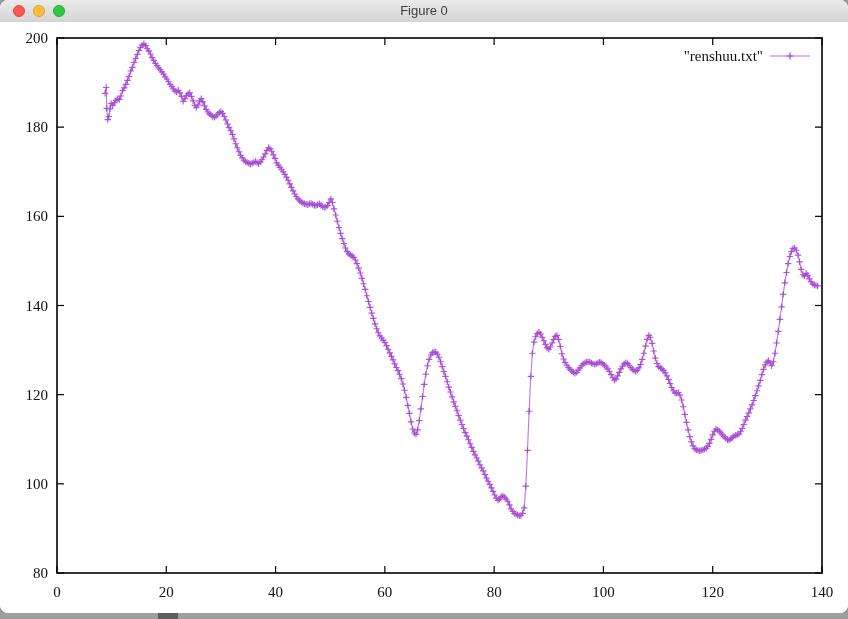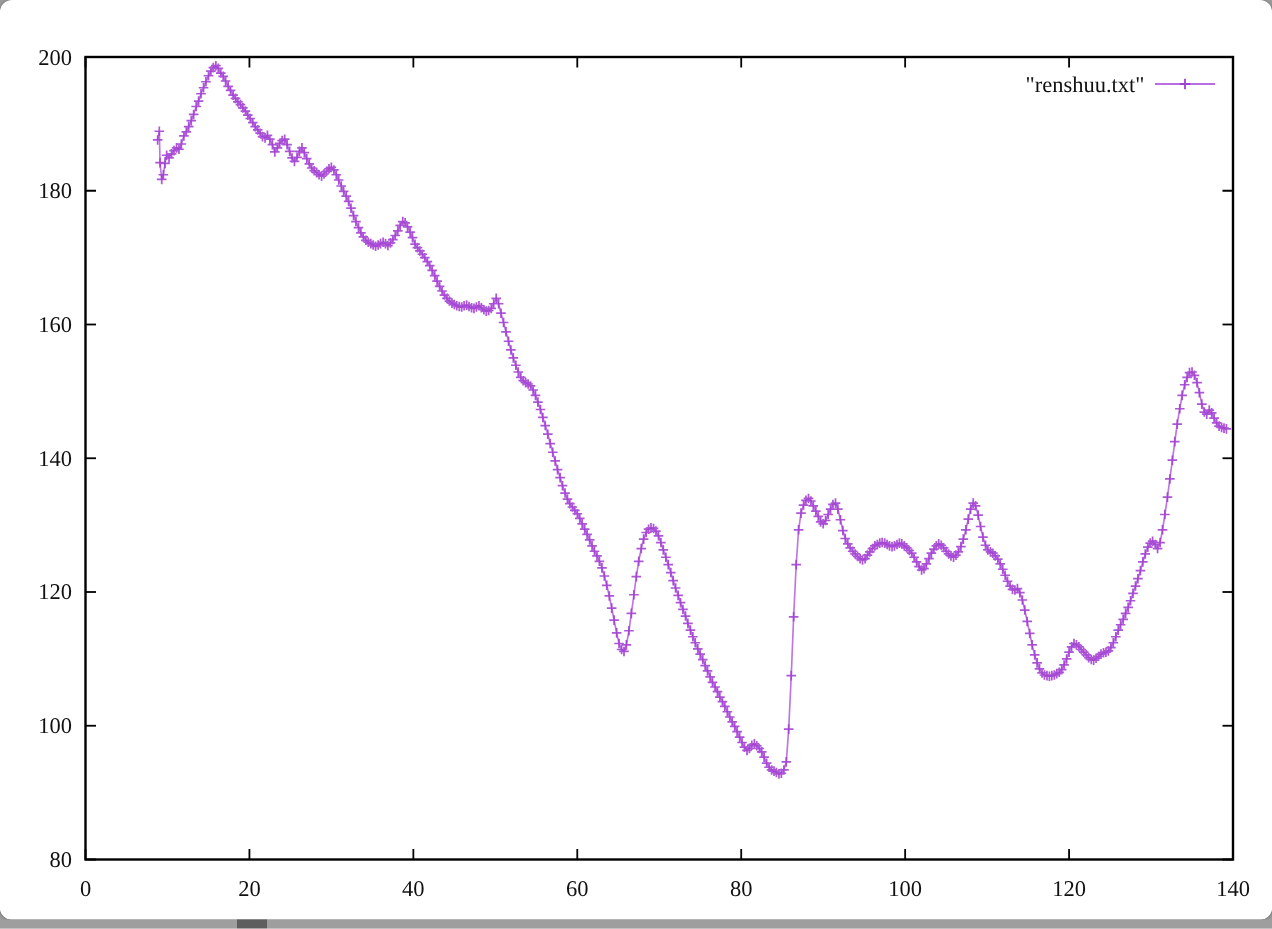--- a/index.html
+++ b/index.html
@@ -35,20 +35,28 @@
     position:absolute;left:0;bottom:0;width:848px;height:6px;background:#9e9e9e;
   }
   .bottom-strip .dark-seg{
     position:absolute;left:158px;top:0;width:20px;height:6px;background:#5e5e5e;
   }
 </style>
 </head>
 <body>
 
 <div class="window">
+  <div class="titlebar">
+    <div class="lights">
+      <div class="light red"></div>
+      <div class="light yellow"></div>
+      <div class="light green"></div>
+    </div>
+    <div class="title">Figure 0</div>
+  </div>
 
   <div class="plotwrap">
     <svg id="plot-svg" width="848" height="591" viewBox="0 0 848 591">
       <rect class="border-rect" x="57" y="16" width="765" height="535"></rect>
       <g id="axes-layer">
           <line x1="57" y1="551" x2="57" y2="544" class="tick"></line>
           <line x1="57" y1="16" x2="57" y2="23" class="tick"></line>
           <text x="57" y="575" text-anchor="middle">0</text>
           <line x1="166.28571428571428" y1="551" x2="166.28571428571428" y2="544" class="tick"></line>
           <line x1="166.28571428571428" y1="16" x2="166.28571428571428" y2="23" class="tick"></line>

